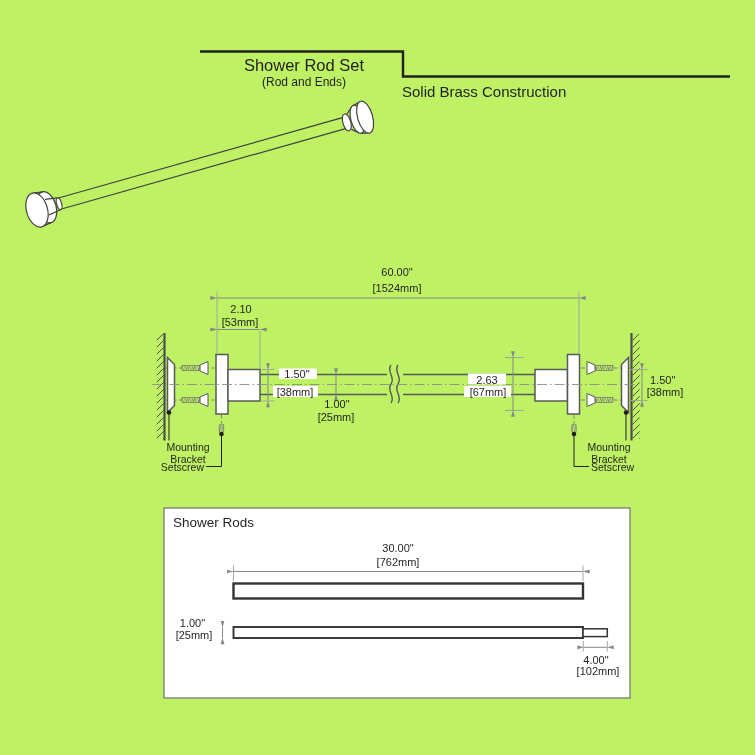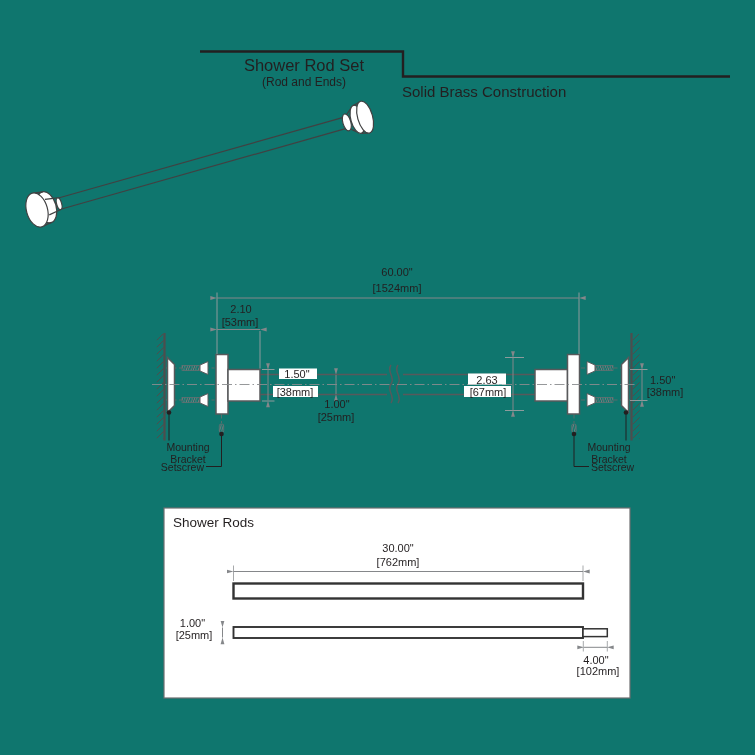--- a/index.html
+++ b/index.html
@@ -1,16 +1,16 @@
 <!DOCTYPE html>
 <html><head>
 <meta charset="utf-8">
 <style>
   html,body{margin:0;padding:0;background:#fff;width:755px;height:755px;overflow:hidden;}
-  #stage{position:relative;width:755px;height:755px;background:#0f766e;font-family:"Liberation Sans",sans-serif;}
+  #stage{position:relative;width:755px;height:755px;background:#bef264;font-family:"Liberation Sans",sans-serif;}
   svg{position:absolute;left:0;top:0;}
   text{fill:#231f20;font-family:"Liberation Sans",sans-serif;}
   .t-title{font-size:16.5px;}
   .t-sub{font-size:12px;}
   .t-brass{font-size:15px;}
   .t-dim{font-size:11px;}
   .t-label{font-size:10.5px;}
   .t-panel{font-size:13.5px;}
   .obj{fill:#fff;stroke:#58595b;stroke-width:1.5;}
   .objline{stroke:#58595b;stroke-width:1.4;fill:none;}

